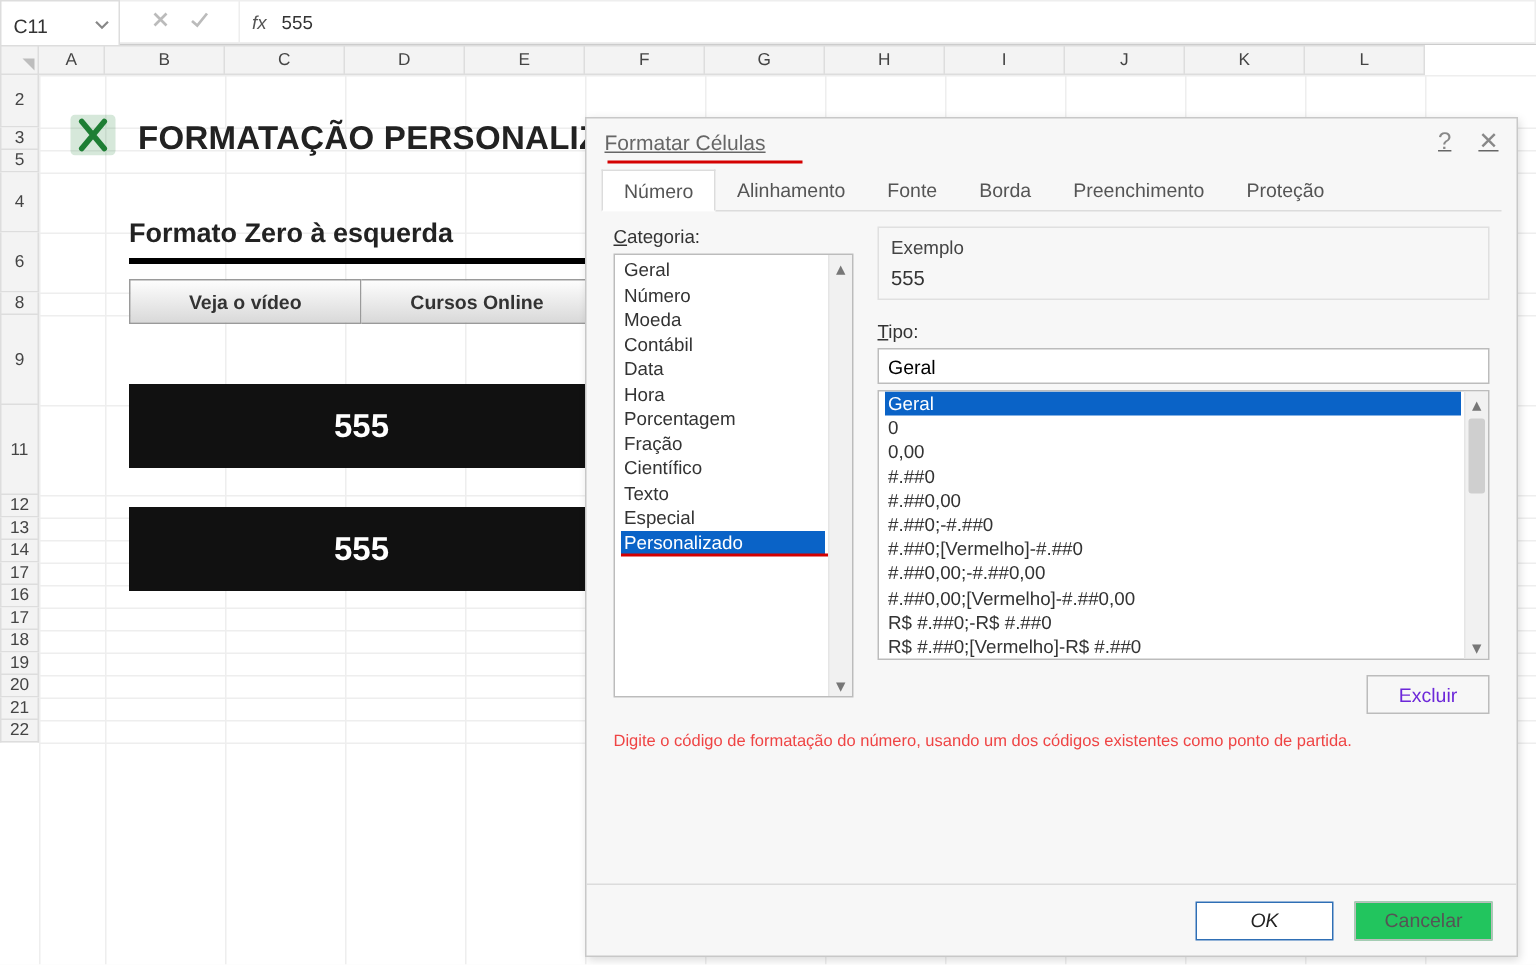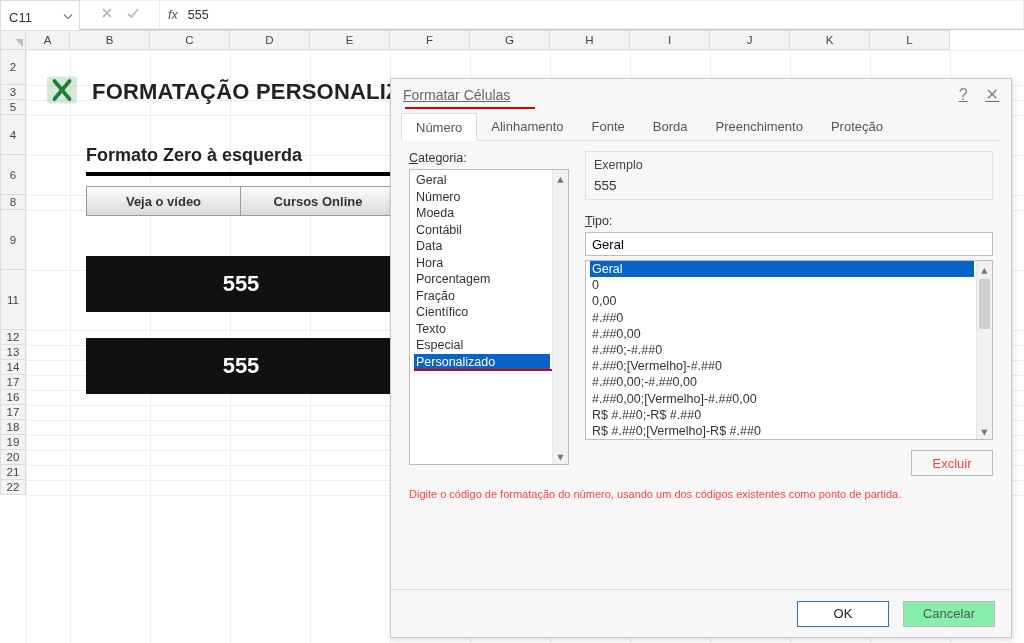--- a/index.html
+++ b/index.html
@@ -81,26 +81,26 @@
   .fmt-list .sb { position:absolute; right:0; top:0; bottom:0; width:16px; background:#f1f1f1; border-left:1px solid #e5e5e5; }
   .fmt-list .sb .up, .fmt-list .sb .down { height:16px; display:flex;align-items:center;justify-content:center; color:#777; }
   .fmt-list .sb .down { position:absolute; bottom:0; left:0; right:0; }
   .fmt-list .sb .thumb { position:absolute; left:2px; right:2px; top:18px; height:50px; background:#cfcfcf; border-radius:2px; }
   .fmt-list ul { list-style:none; margin:0; padding:0 18px 0 4px; }
   .fmt-list li { padding:0 2px; line-height:16.2px; font-size:12.5px; cursor:pointer;}
   .fmt-list li.selected { background:#0a63c7; color:#fff; }
 
   .del-row { display:flex; justify-content:flex-end; margin-top:10px; }
   .btn { height:26px; min-width:82px; padding:0 16px; border:1px solid #bcbcbc; background:#f7f7f7; color:#555; font-size:13px; display:inline-flex; align-items:center; justify-content:center; cursor:pointer; }
-  .btn[disabled]{ color:#ef4444; cursor:default; }
+  .btn[disabled]{ color:#6d28d9; cursor:default; }
   .hint { clear:both; padding:12px 18px 0 18px; color:#ef4444; font-size:11px; }
 
   .d-footer { position:absolute; bottom:0; left:0; right:0; height:48px; border-top:1px solid #dcdcdc; display:flex; align-items:center; justify-content:flex-end; gap:14px; padding:0 16px; }
-  .btn.primary { border:1px solid #2f6fb5; background:#fff; color:#222; min-width:92px; }
-  .btn.sec { background:#86efac; min-width:92px; }
+  .btn.primary { border:1px solid #2f6fb5; background:#fff; color:#222; min-width:92px;font-style:italic; }
+  .btn.sec { background:#22c55e; min-width:92px; }
 
   .chev-svg{width:10px;height:10px;}
 </style>
 </head>
 <body>
 
 <div class="formula-bar">
   <div class="name-box">
     <span>C11</span>
     <span class="chev">

